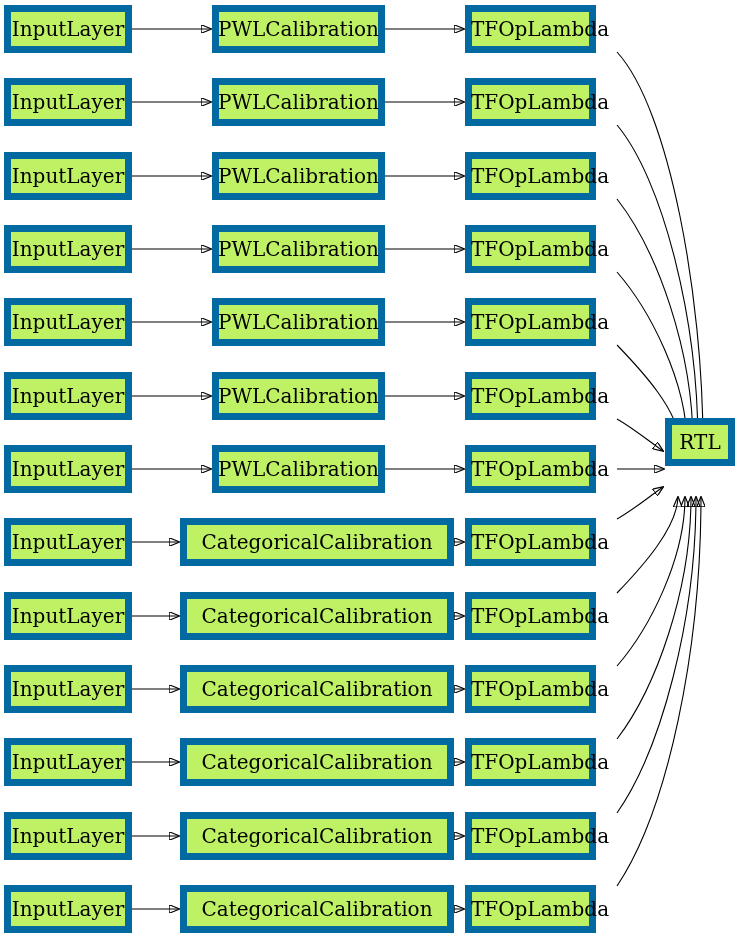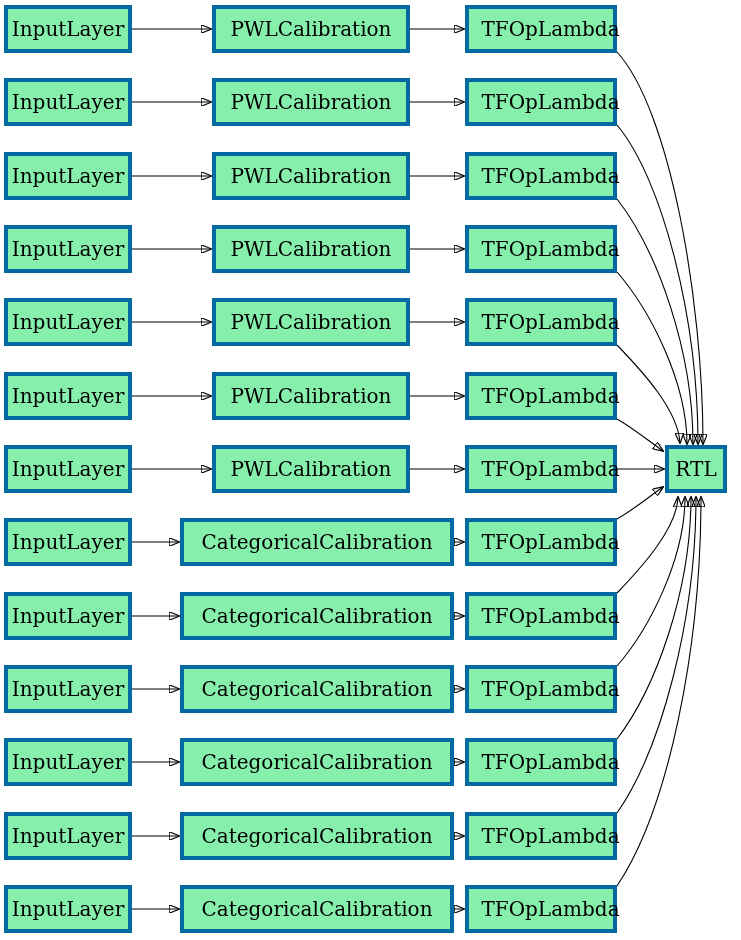--- a/index.html
+++ b/index.html
@@ -24,34 +24,34 @@
   }
   .edges path {
     stroke: #000000;
     stroke-width: 1.1;
     fill: none;
   }
   .node {
     position: absolute;
     box-sizing: border-box;
     height: 48px;
-    border: 4px solid #0369a1;
-    background: #86efac;
+    border: 7px solid #0369a1;
+    background: #bef264;
     display: flex;
     align-items: center;
     justify-content: center;
     font-size: 20px;
     color: #000000;
     white-space: nowrap;
   }
   .col-input  { left: 4px;   width: 128px; }
-  .col-pwl    { left: 212px; width: 198px; }
+  .col-pwl    { left: 212px; width: 173px; }
   .col-cat    { left: 180px; width: 274px; }
-  .col-lambda { left: 465px; width: 152px; padding-left: 19px; }
-  .node-rtl   { left: 665px; top: 445px; width: 62px; }
+  .col-lambda { left: 465px; width: 131px; padding-left: 19px; }
+  .node-rtl   { left: 665px; top: 418px; width: 70px; }
 
   .r1  { top: 5px; }
   .r2  { top: 78px; }
   .r3  { top: 152px; }
   .r4  { top: 225px; }
   .r5  { top: 298px; }
   .r6  { top: 372px; }
   .r7  { top: 445px; }
   .r8  { top: 518px; }
   .r9  { top: 592px; }

